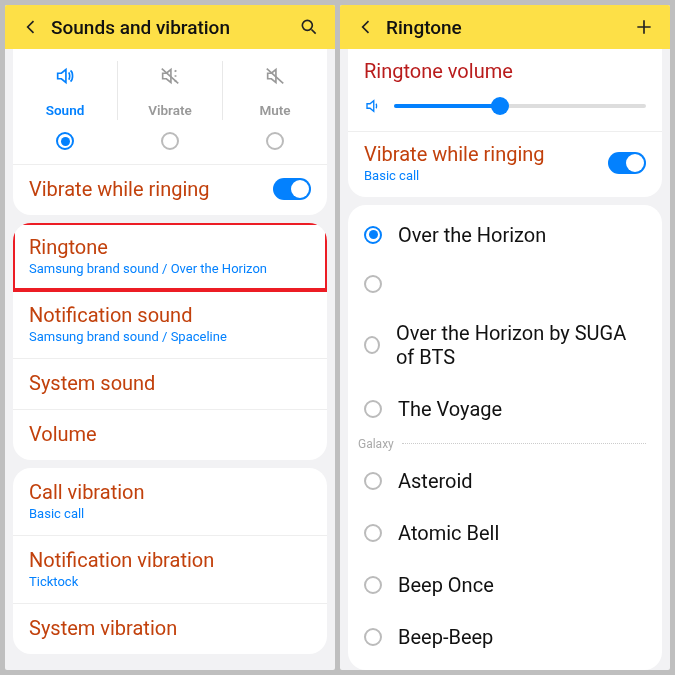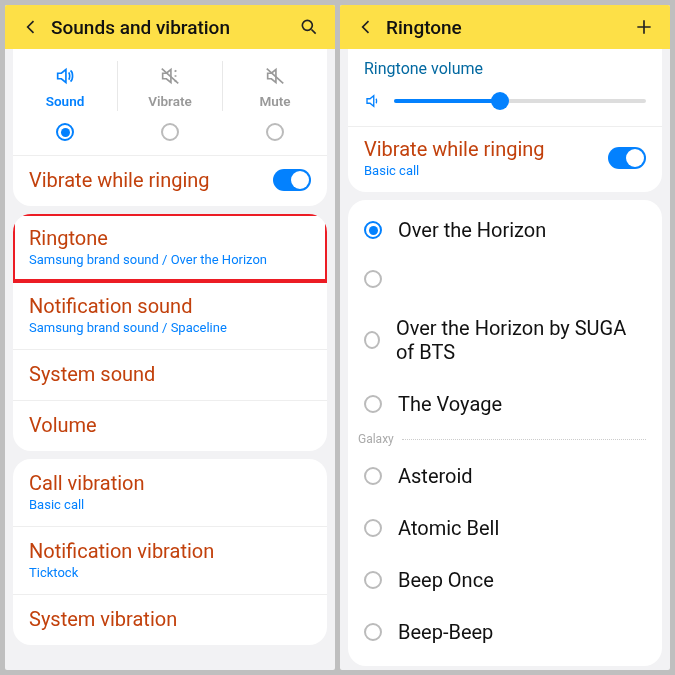--- a/index.html
+++ b/index.html
@@ -54,21 +54,21 @@
     }
     .mode-row {
       display: flex;
       padding: 12px 0 6px 0;
     }
     .mode-item {
       flex: 1;
       display: flex;
       flex-direction: column;
       align-items: center;
-      gap: 6px;
+      gap: 15px;
       border-right: 1px solid #e8e8e8;
       padding: 4px 0 2px 0;
     }
     .mode-item:last-child { border-right: none; }
     .mode-label { font-size: 13.5px; font-weight: 600; }
     .mode-icon { width: 22px; height: 22px; }
     .mode-active { color: #0381fe; }
     .mode-inactive { color: #999; }
     .radio-row {
       display: flex;
@@ -118,21 +118,21 @@
     }
     .switch-knob {
       width: 18px; height: 18px; background: #fff; border-radius: 50%;
     }
     .highlight {
       outline: 4px solid #ec1c24;
       outline-offset: -2px;
     }
     
     .vol-block { padding: 10px 16px 16px 16px; }
-    .vol-title { font-size: 16px; color: #0369a1; margin-bottom: 14px; }
+    .vol-title { font-size: 20px; color: #b91c1c; margin-bottom: 14px; }
     .vol-row { display: flex; align-items: center; gap: 12px; }
     .slider {
       flex: 1; height: 4px; background: #ddd; border-radius: 2px; position: relative;
     }
     .slider-fill {
       height: 100%; background: #0381fe; border-radius: 2px; width: 42%;
     }
     .slider-thumb {
       width: 18px; height: 18px; background: #0381fe; border-radius: 50%;
       position: absolute; left: 42%; top: -7px; transform: translateX(-50%);

